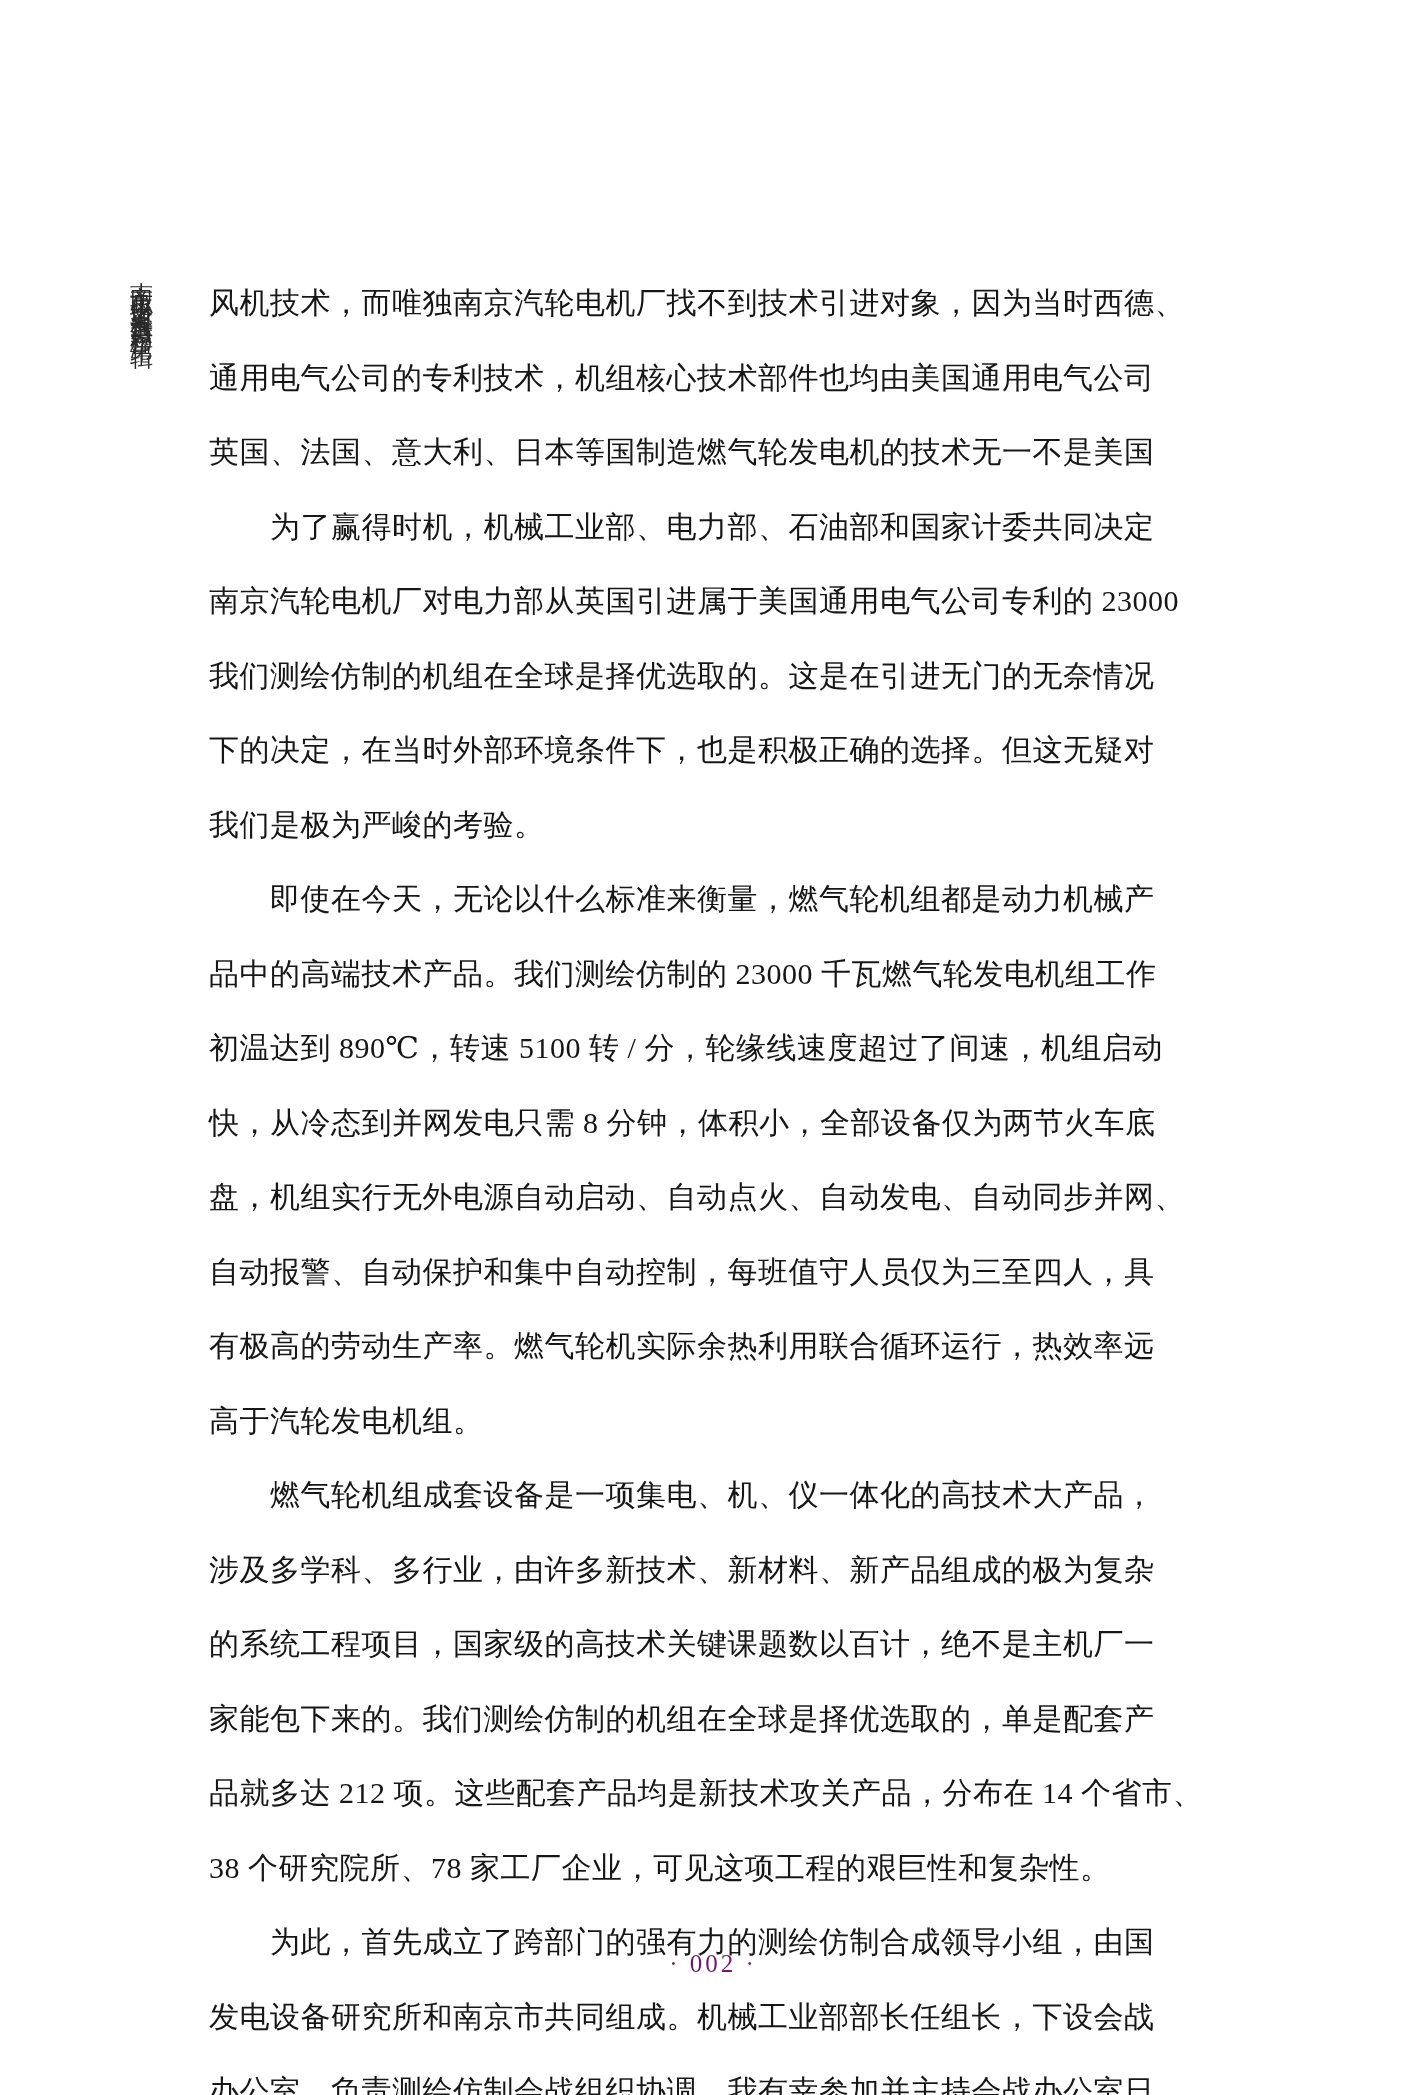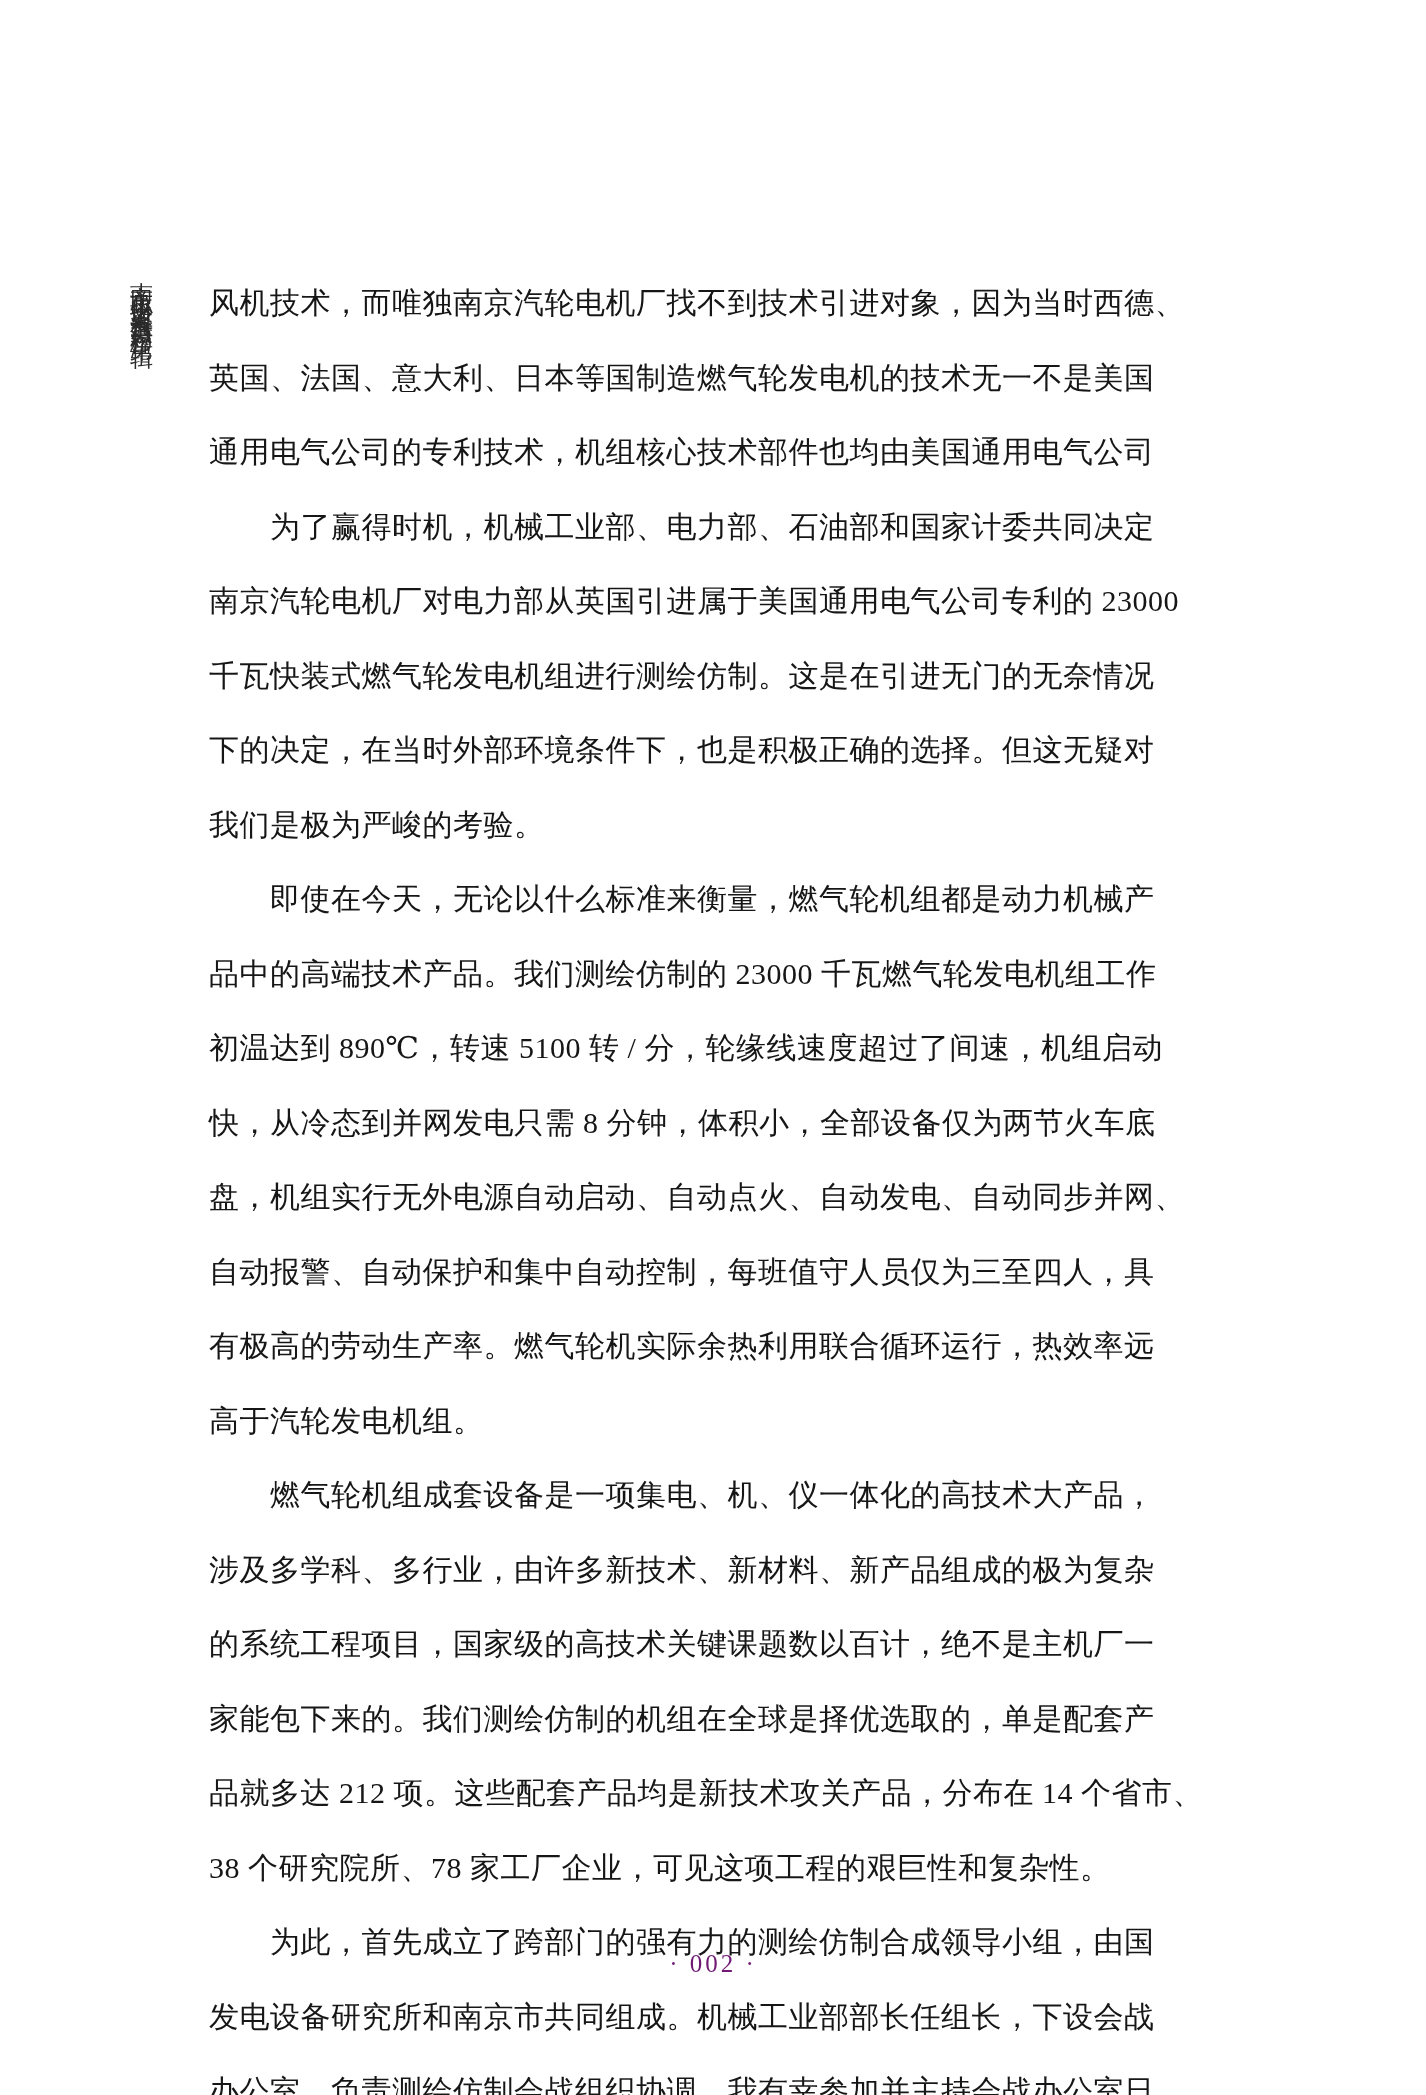--- a/index.html
+++ b/index.html
@@ -45,25 +45,25 @@
 </style>
 </head>
 <body>
 
 <div class="page">
 
   <div class="sidebar-title">南京市政协文史资料活页精粹（第一辑）</div>
 
   <div class="content" id="body-text">
       <p>风机技术，而唯独南京汽轮电机厂找不到技术引进对象，因为当时西德、</p>
+      <p>通用电气公司的专利技术，机组核心技术部件也均由美国通用电气公司</p>
       <p>英国、法国、意大利、日本等国制造燃气轮发电机的技术无一不是美国</p>
-      <p>通用电气公司的专利技术，机组核心技术部件也均由美国通用电气公司</p>
       <p class="indent">为了赢得时机，机械工业部、电力部、石油部和国家计委共同决定</p>
       <p>南京汽轮电机厂对电力部从英国引进属于美国通用电气公司专利的 23000</p>
-      <p>千瓦快装式燃气轮发电机组进行测绘仿制。这是在引进无门的无奈情况</p>
+      <p>我们测绘仿制的机组在全球是择优选取的。这是在引进无门的无奈情况</p>
       <p>下的决定，在当时外部环境条件下，也是积极正确的选择。但这无疑对</p>
       <p>我们是极为严峻的考验。</p>
       <p class="indent">即使在今天，无论以什么标准来衡量，燃气轮机组都是动力机械产</p>
       <p>品中的高端技术产品。我们测绘仿制的 23000 千瓦燃气轮发电机组工作</p>
       <p>初温达到 890℃，转速 5100 转 / 分，轮缘线速度超过了间速，机组启动</p>
       <p>快，从冷态到并网发电只需 8 分钟，体积小，全部设备仅为两节火车底</p>
       <p>盘，机组实行无外电源自动启动、自动点火、自动发电、自动同步并网、</p>
       <p>自动报警、自动保护和集中自动控制，每班值守人员仅为三至四人，具</p>
       <p>有极高的劳动生产率。燃气轮机实际余热利用联合循环运行，热效率远</p>
       <p>高于汽轮发电机组。</p>

